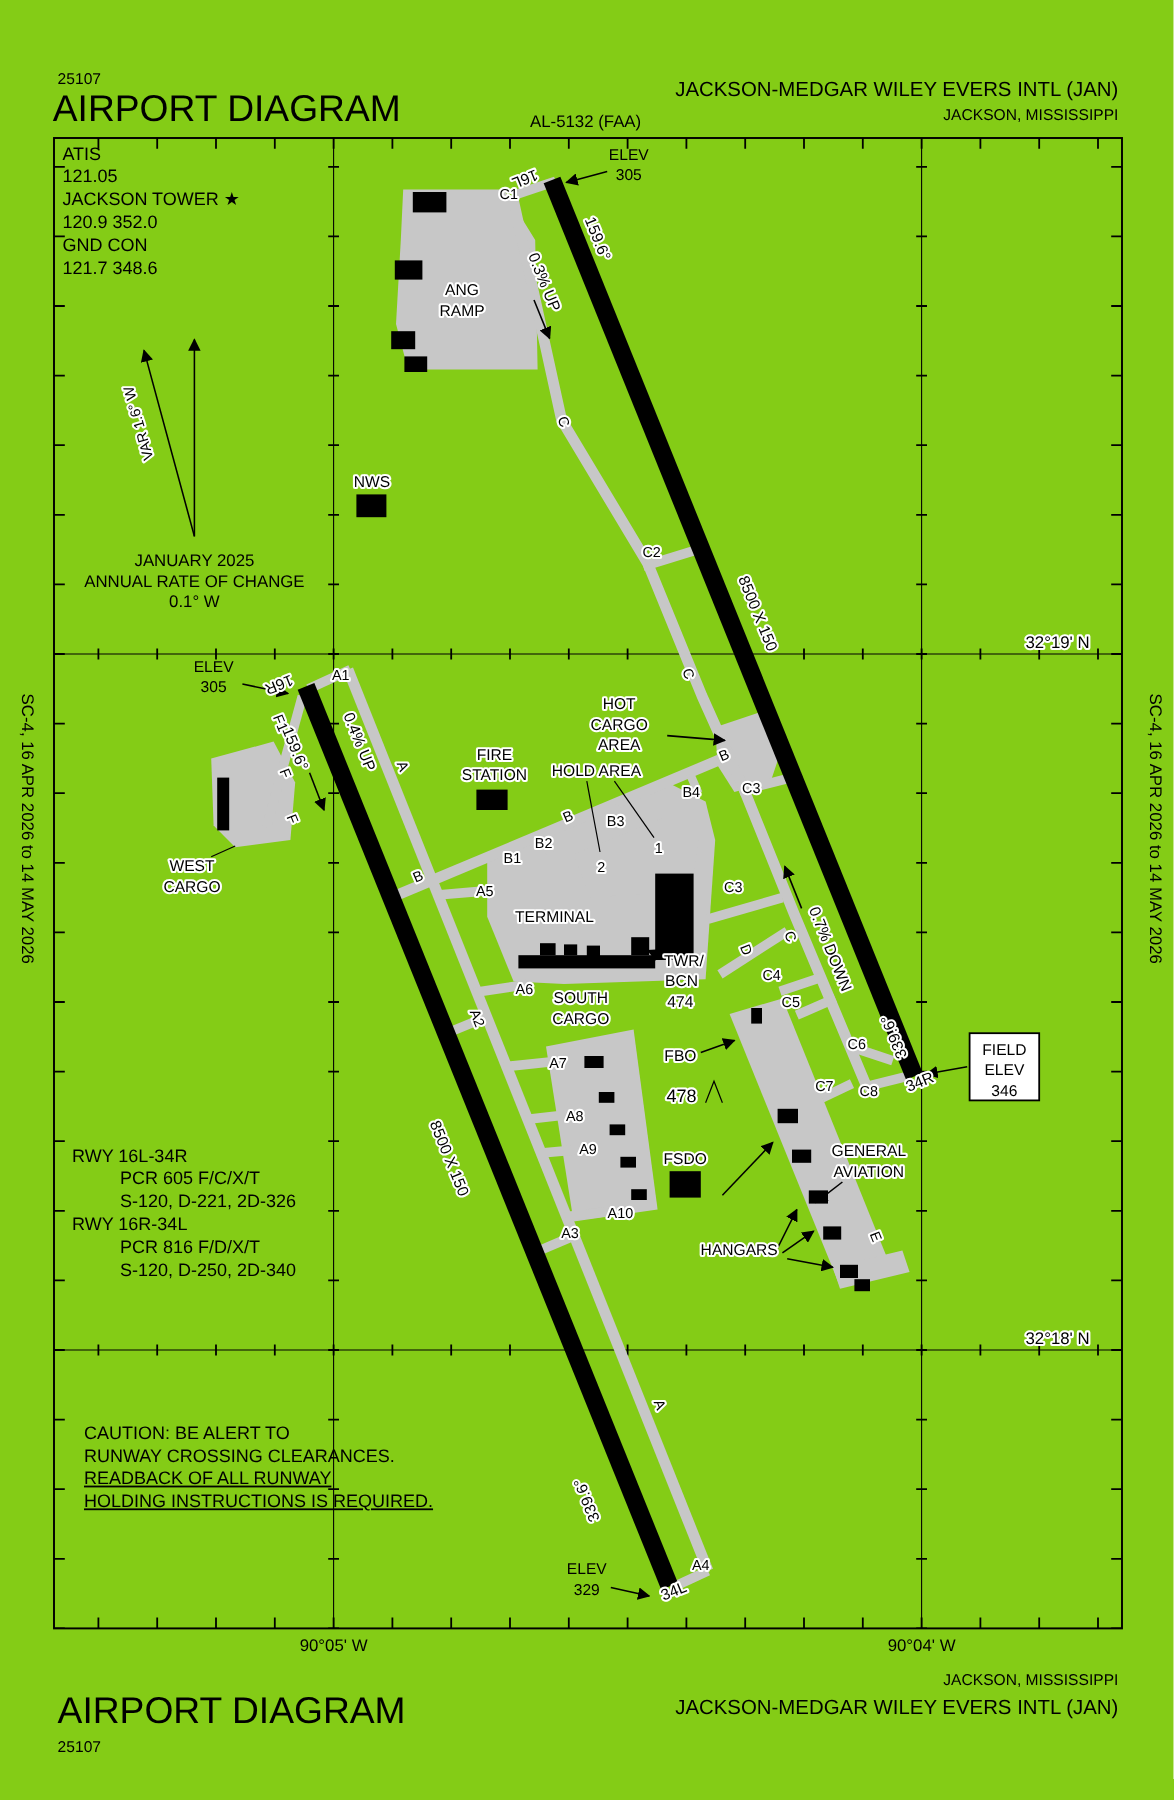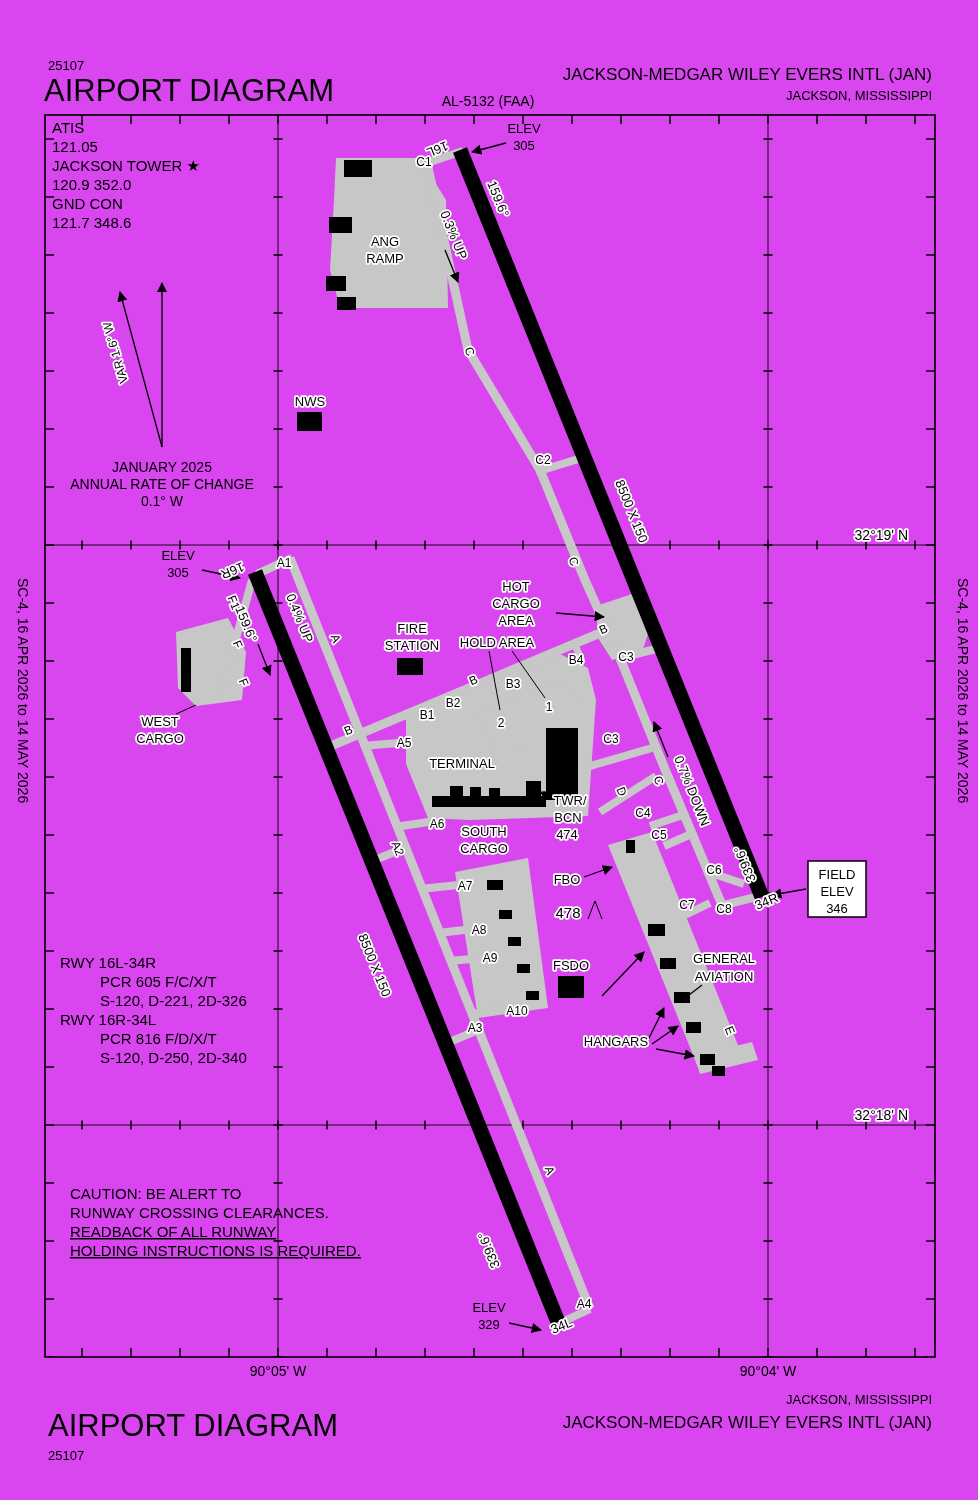--- a/index.html
+++ b/index.html
@@ -1,16 +1,16 @@
 <!DOCTYPE html>
 <html><head>
 <meta charset="utf-8">
 <style>
   html,body{margin:0;padding:0;background:#fff;}
-  #page{position:relative;width:978px;height:1500px;background:#d946ef;overflow:hidden;}
+  #page{position:relative;width:978px;height:1500px;background:#84cc16;overflow:hidden;}
   svg{position:absolute;left:0;top:0;}
   text{font-family:"Liberation Sans", sans-serif;fill:#000;}
   .s31{font-size:31px;}
   .s17{font-size:17px;}
   .s15{font-size:15px;}
   .s14{font-size:14px;}
   .s13{font-size:13px;}
   .s12{font-size:12px;}
   .mid{text-anchor:middle;}
   .end{text-anchor:end;}

